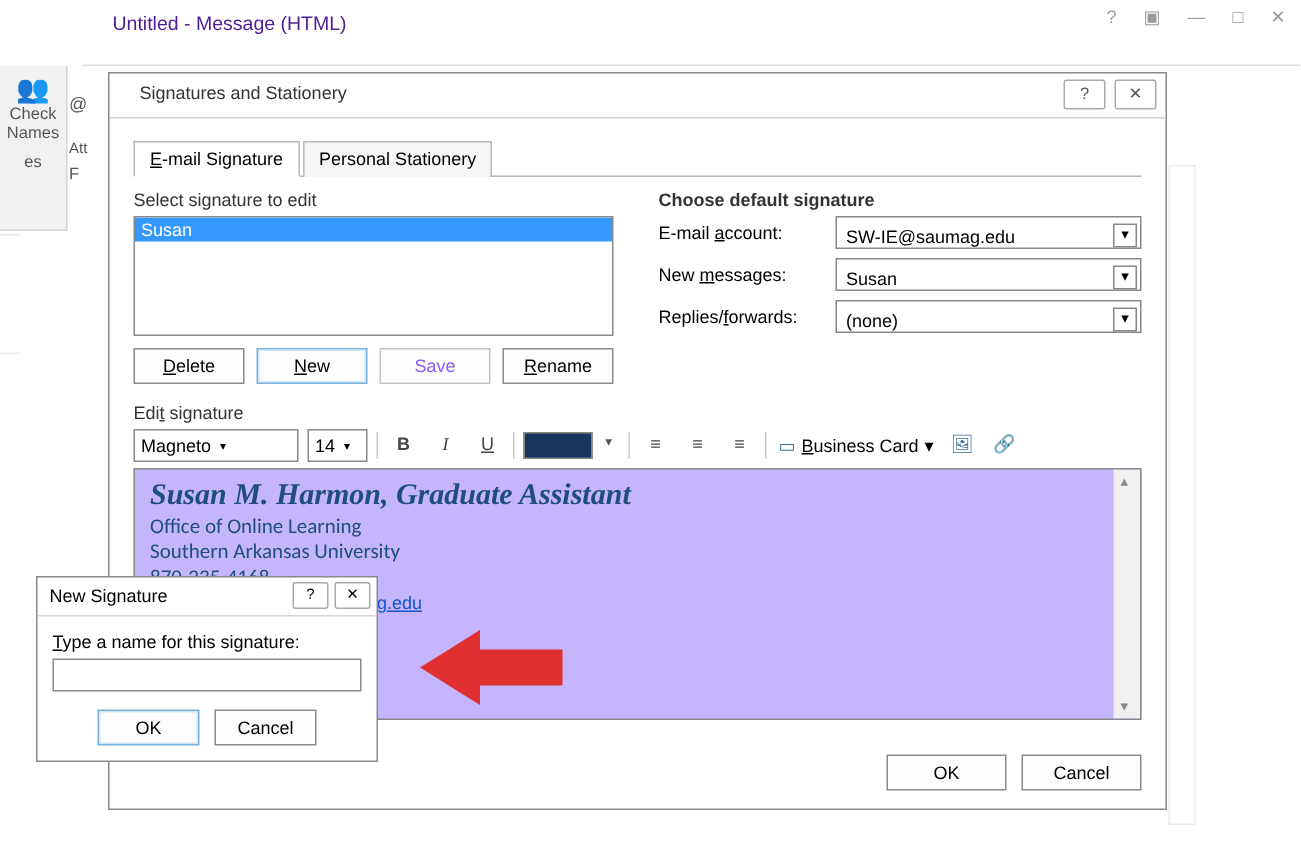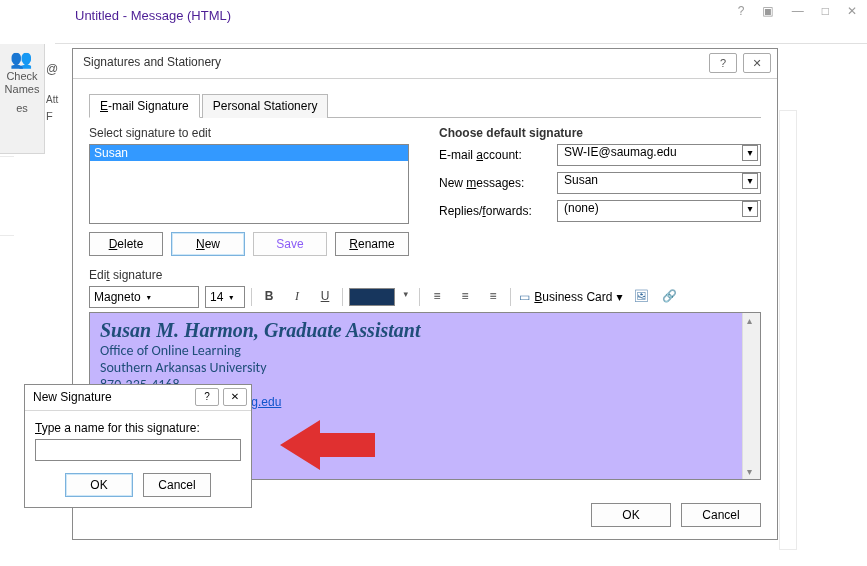--- a/index.html
+++ b/index.html
@@ -12,21 +12,21 @@
 
 
 .msg-window { position: absolute; left: 55px; top: 0; right: 0; height: 44px; background: #fff; border-bottom: 1px solid #e0e0e0; }
 .msg-title { position: absolute; left: 20px; top: 8px; color: #4c1d95; font-size: 13px; }
 .msg-controls { position: absolute; right: 10px; top: 4px; display: flex; gap: 18px; color: #9a9a9a; font-size: 14px; }
 .msg-controls span { cursor: default; }
 
 
 .sig-dialog { position: absolute; left: 72px; top: 48px; width: 706px; height: 492px; background: #fff; border: 1px solid #8a8a8a; }
 .sig-dialog .titlebar { height: 30px; border-bottom: 1px solid #d0d0d0; position: relative; }
-.sig-dialog .titlebar .t { position: absolute; left: 10px; top: 6px; color: #333; }
+.sig-dialog .titlebar .t { position: absolute; left: 20px; top: 6px; color: #333; }
 .sig-dialog .titlebar .ctl { position: absolute; right: 6px; top: 4px; display: flex; gap: 6px; }
 .sig-dialog .titlebar .ctl .btn { width: 28px; height: 20px; border: 1px solid #aaa; border-radius: 2px; text-align: center; line-height: 18px; font-size: 11px; color: #555; background: #fff; }
 
 .sig-body { padding: 14px 16px 10px 16px; }
 
 
 .tabs { display: flex; border-bottom: 1px solid #b8b8b8; }
 .tab { padding: 4px 10px; border: 1px solid #b8b8b8; border-bottom: none; margin-right: 2px; background: #f6f6f6; position: relative; top: 1px; cursor: default; }
 .tab.active { background: #fff; border-bottom: 1px solid #fff; z-index: 2; }
 
@@ -37,21 +37,21 @@
 
 .sig-list { width: 100%; height: 80px; border: 1px solid #888; background: #fff; overflow: auto; }
 .sig-list .item { background: #3399ff; color: #fff; padding: 1px 4px; }
 
 .btn-row { display: flex; gap: 8px; margin-top: 8px; }
 .obtn { width: 74px; height: 24px; border: 1px solid #8a8a8a; background: #fdfdfd; text-align: center; line-height: 22px; cursor: default; }
 .obtn.disabled { color: #8b5cf6; border-color: #c4c4c4; }
 .obtn.hl { border: 1px solid #7bb2dd; box-shadow: inset 0 0 0 1px #cde7f8; }
 
 .def-grid { display: grid; grid-template-columns: 110px 1fr; row-gap: 6px; column-gap: 8px; align-items: center; }
-.combo { height: 22px; border: 1px solid #888; display: flex; align-items: flex-start; justify-content: space-between; padding: 0 2px 0 6px; background: #fff; }
+.combo { height: 22px; border: 1px solid #888; display: flex; align-items: flex-end; justify-content: space-between; padding: 0 2px 0 6px; background: #fff; }
 .combo .arrow { width: 16px; height: 16px; border: 1px solid #888; text-align: center; line-height: 14px; font-size: 10px; }
 
 .edit-label { margin-top: 12px; display: block; }
 .toolbar { display: flex; align-items: center; gap: 6px; margin-top: 4px; border: 0; }
 .tb-combo { border: 1px solid #888; height: 22px; display: flex; align-items: center; padding: 0 4px; background: #fff; }
 .tb-combo .sm-arrow { margin-left: 6px; font-size: 8px; }
 .tb-btn { width: 22px; height: 22px; text-align: center; line-height: 20px; color: #444; }
 .tb-sep { width: 1px; height: 18px; background: #ccc; }
 .color-block { width: 46px; height: 18px; background: #17365d; border: 1px solid #888; position: relative; }
 .color-block::after { content: "▾"; position: absolute; right: -14px; top: 0; font-size: 9px; color: #555; }

